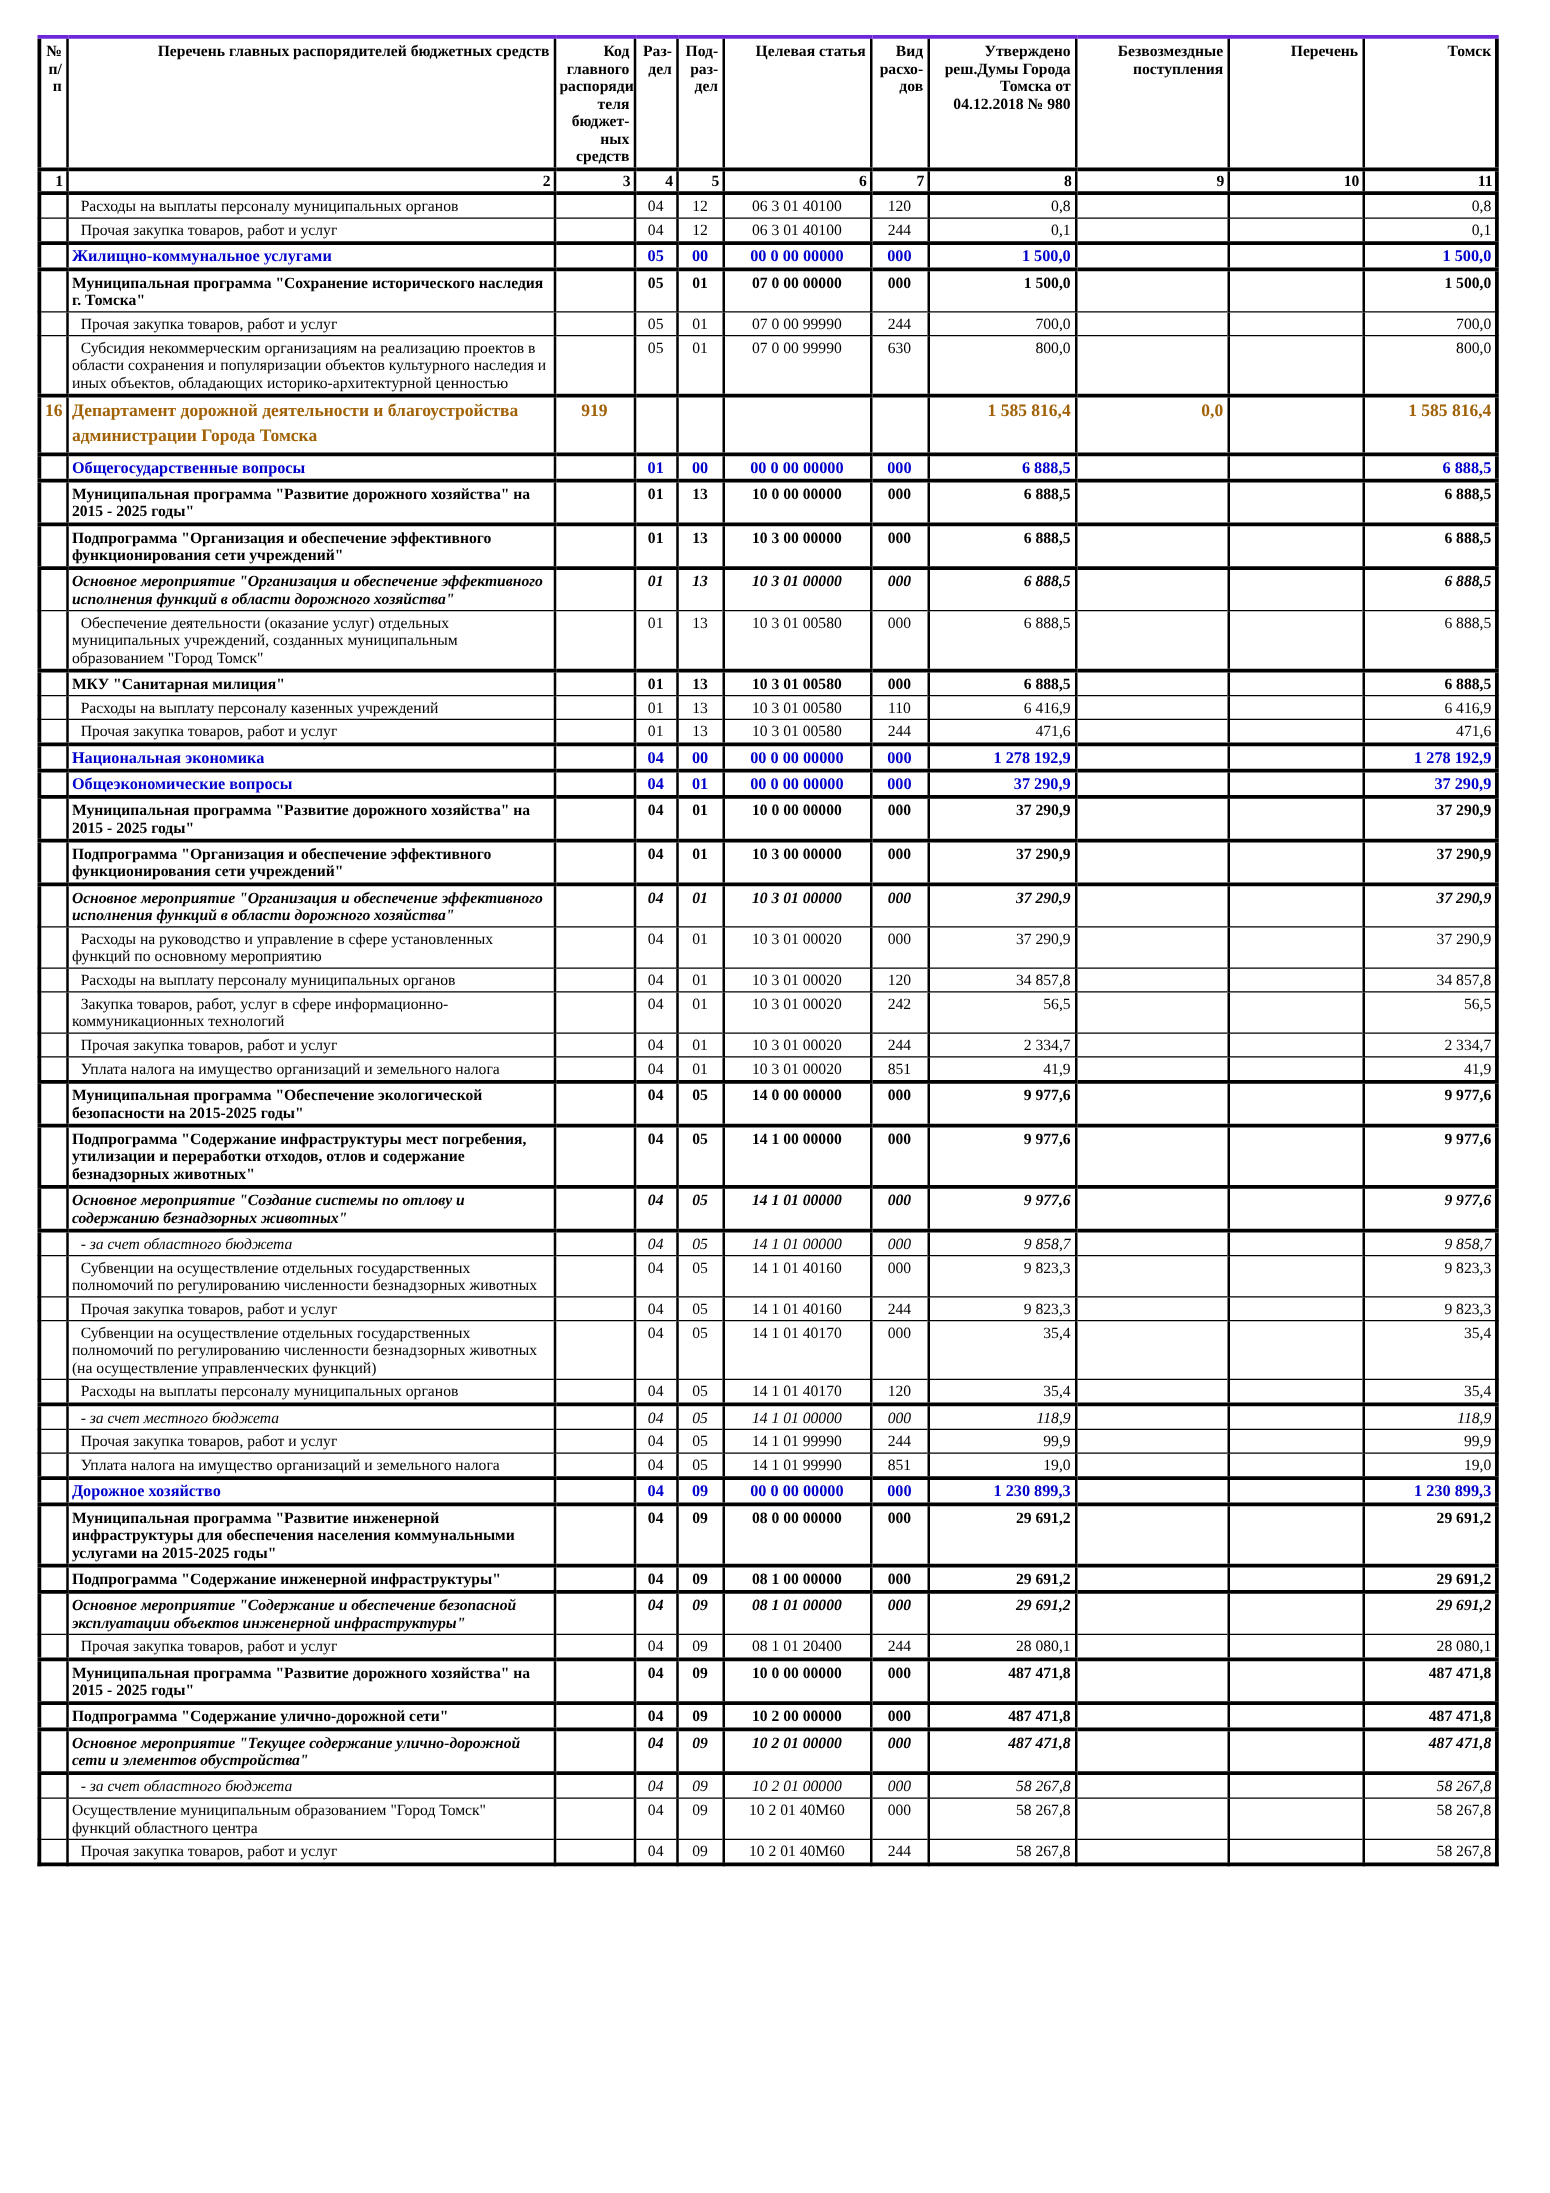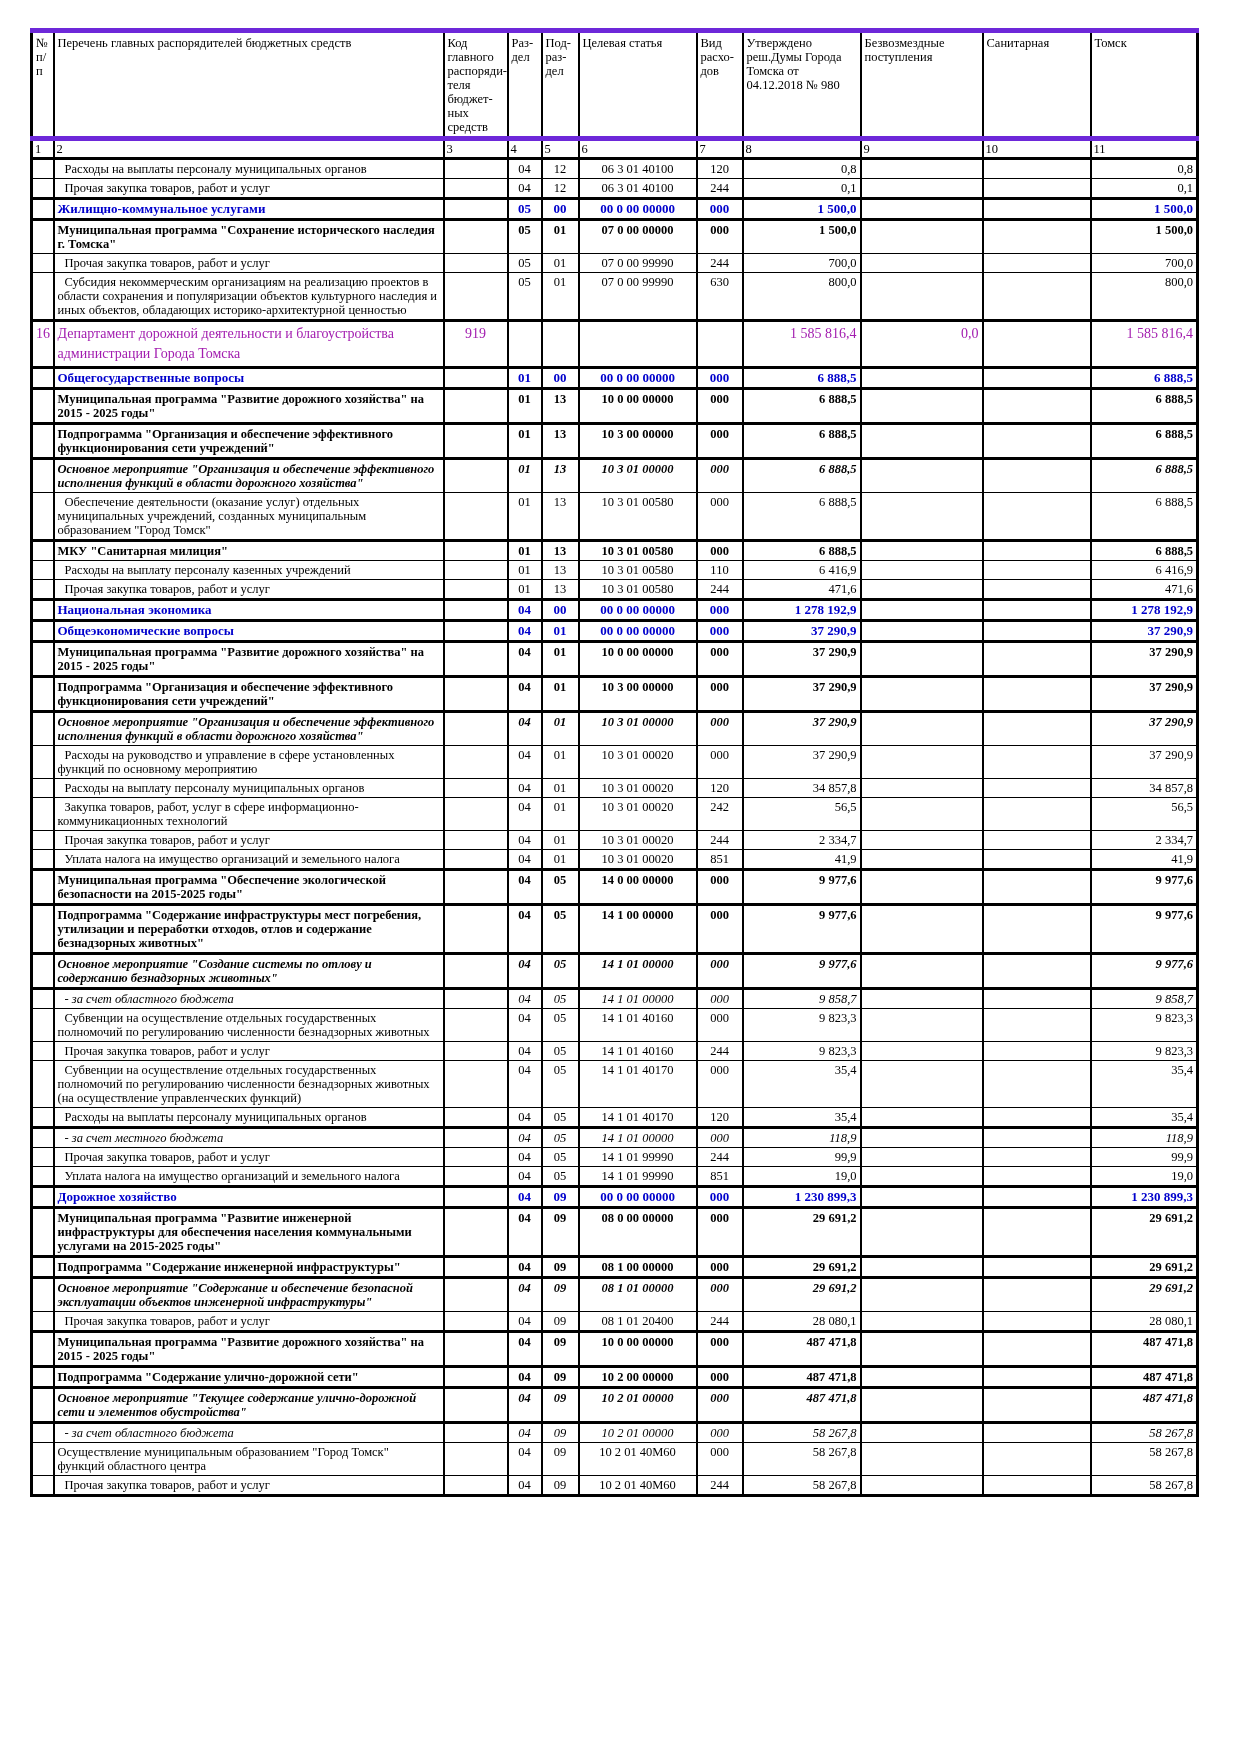--- a/index.html
+++ b/index.html
@@ -5,32 +5,32 @@
   html,body{margin:0;padding:0;background:#ffffff;}
   body{width:1240px;height:1754px;position:relative;font-family:"Liberation Serif",serif;color:#000;}
   .page{position:absolute;left:0;top:0;width:1240px;height:1754px;background:#fff;}
   table.budget{position:absolute;left:30px;top:28px;width:1166px;border-collapse:collapse;table-layout:fixed;border:3px solid #000;}
   col.c-num{width:22px;} col.c-name{width:390px;} col.c-code{width:64px;}
   col.c-rz{width:34px;} col.c-pr{width:37px;} col.c-csr{width:118px;}
   col.c-vr{width:46px;} col.c-appr{width:118px;} col.c-grat{width:122px;}
   col.c-clar{width:108px;} col.c-tot{width:107px;}
   th,td{border-left:2px solid #000;border-right:2px solid #000;border-top:1px solid #000;border-bottom:1px solid #000;
         vertical-align:top;padding:2px 3px;font-size:12.5px;line-height:14px;overflow:hidden;}
-  thead th{border-top:5px solid #6d28d9;border-bottom:3px solid #000;text-align:left;font-weight:normal;font-size:12.5px;line-height:14px;padding-top:3px;}
+  thead th{border-top:3px solid #6d28d9;border-bottom:3px solid #000;text-align:right;font-weight:bold;font-size:12.5px;line-height:14px;padding-top:3px;}
   thead tr.hdr th{height:86px;}
   thead tr.nums th{height:14px;padding:1px 2px;}
   
   td.cell-num{text-align:center;font-weight:bold;}
   td.cell-code,td.cell-rz,td.cell-pr,td.cell-csr,td.cell-vr{text-align:center;white-space:nowrap;}
   td.cell-approved,td.cell-gratuitous,td.cell-clarification,td.cell-total{text-align:right;white-space:nowrap;}
   
   tr.st-detail td{font-weight:normal;}
   tr.st-section td{font-weight:bold;}
   tr.st-blue td{font-weight:bold;color:#0000cc;font-size:13px;}
-  tr.st-red td{font-weight:normal;color:#a21caf;font-size:14px;line-height:20px;}
+  tr.st-red td{font-weight:bold;color:#a16207;font-size:14px;line-height:20px;}
   tr.st-mainit td{font-weight:bold;font-style:italic;}
   tr.st-italic td{font-style:italic;}
   tr.group td{border-top:3px solid #000;}
   tr.ind td.cell-name{text-indent:7px;}
   td.cell-name{padding-left:3px;padding-right:4px;}
 </style>
 </head>
 <body>
 
 <div class="page">
@@ -52,21 +52,21 @@
       <tr class="hdr">
           <th>№ п/п</th>
           <th>Перечень главных распорядителей бюджетных средств</th>
           <th>Код главного распоряди-теля бюджет-ных средств</th>
           <th>Раз-дел</th>
           <th>Под-раз-дел</th>
           <th>Целевая статья</th>
           <th>Вид расхо-дов</th>
           <th>Утверждено реш.Думы Города Томска от 04.12.2018 № 980</th>
           <th>Безвозмездные поступления</th>
-          <th>Санитарная</th>
+          <th>Перечень</th>
           <th>Томск</th>
         </tr>
       <tr class="nums">
           <th>1</th>
           <th>2</th>
           <th>3</th>
           <th>4</th>
           <th>5</th>
           <th>6</th>
           <th>7</th>

